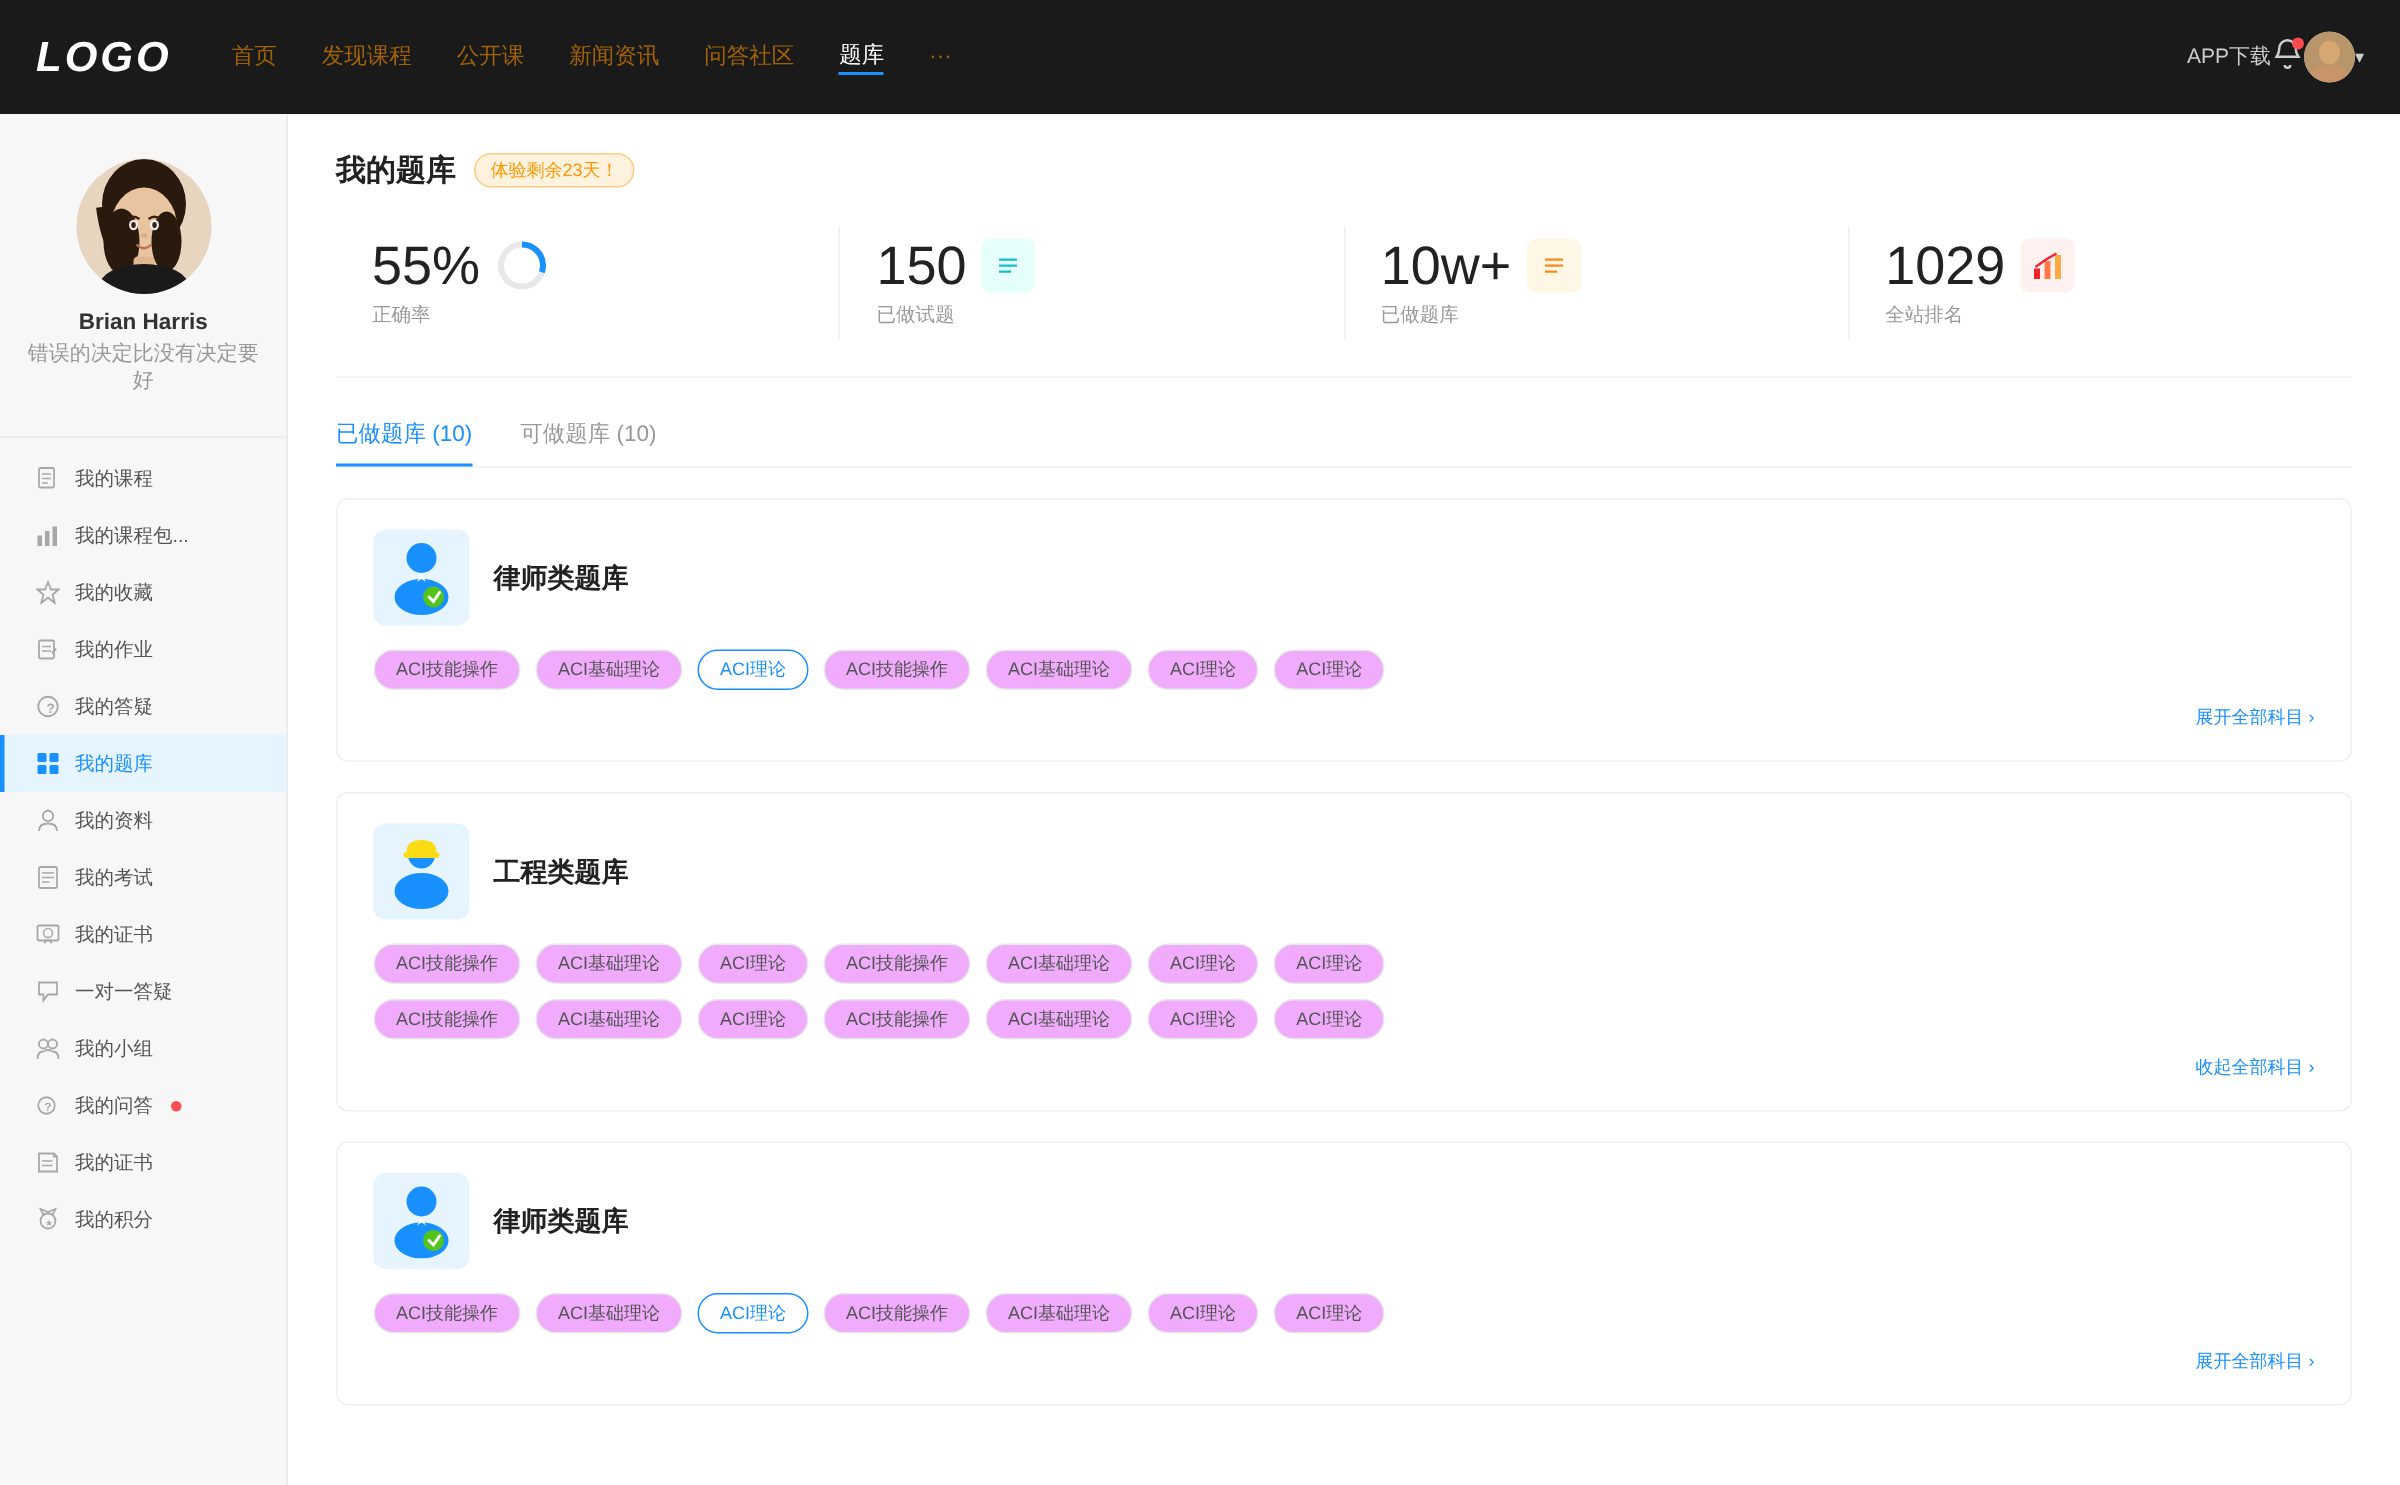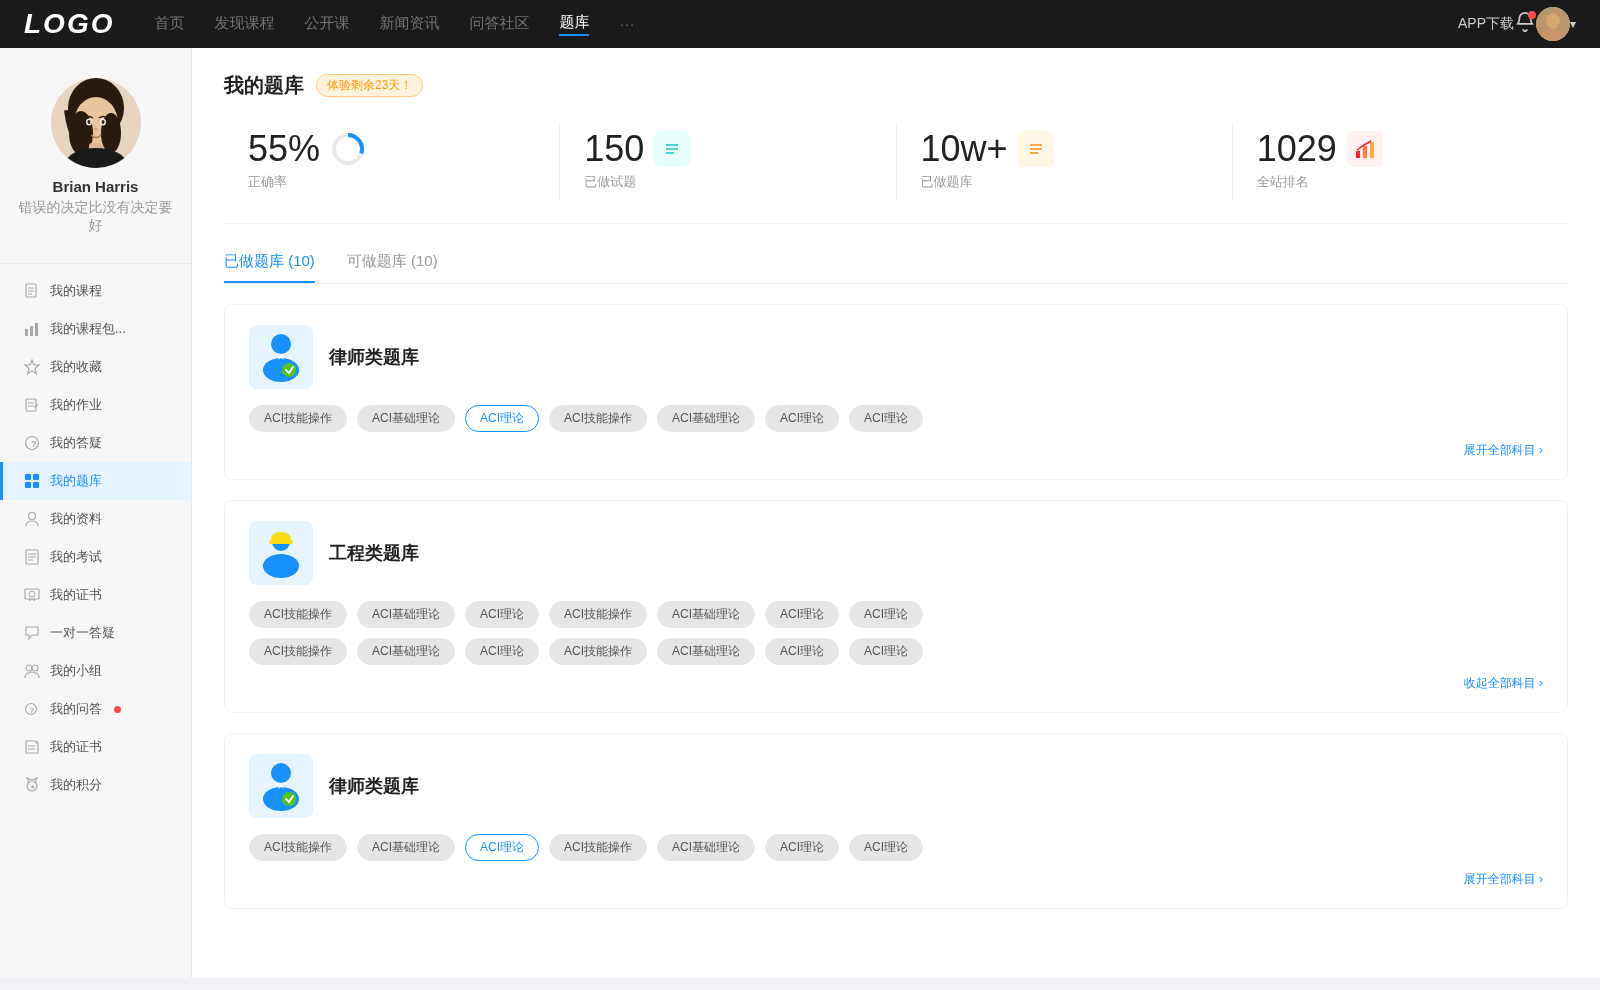--- a/index.html
+++ b/index.html
@@ -1,42 +1,42 @@
 <!DOCTYPE html>
 <html><head>
   <meta charset="utf-8">
   <style>
     * { box-sizing: border-box; margin: 0; padding: 0; }
     body { font-family: -apple-system, BlinkMacSystemFont, "PingFang SC", "Microsoft YaHei", sans-serif; background: #f0f2f5; color: #333; }
 
     
     .topnav {
       background: #1a1a1a;
-      height: 48px;
+      height: 76px;
       display: flex;
       align-items: center;
       padding: 0 24px;
       position: relative;
     }
     .topnav-logo {
       font-size: 28px;
       font-weight: 900;
       color: #fff;
       letter-spacing: 2px;
       margin-right: 40px;
       font-style: italic;
     }
     .topnav-menu {
       display: flex;
       align-items: center;
       gap: 30px;
       flex: 1;
     }
     .topnav-menu-item {
-      color: #737373;
+      color: #a16207;
       font-size: 15px;
       cursor: pointer;
       padding-bottom: 2px;
     }
     .topnav-menu-item.active {
       color: #fff;
       border-bottom: 2px solid #1890ff;
     }
     .topnav-right {
       display: flex;
@@ -273,21 +273,21 @@
       display: flex;
       flex-wrap: wrap;
       gap: 10px;
       margin-bottom: 10px;
     }
     .qbank-tag {
       padding: 4px 14px;
       border-radius: 16px;
       font-size: 12px;
       color: #555;
-      background: #e5e5e5;
+      background: #f0abfc;
       border: 1px solid #e8e8e8;
       cursor: pointer;
     }
     .qbank-tag.active {
       color: #1890ff;
       background: #fff;
       border: 1px solid #1890ff;
     }
     .qbank-footer {
       text-align: right;

